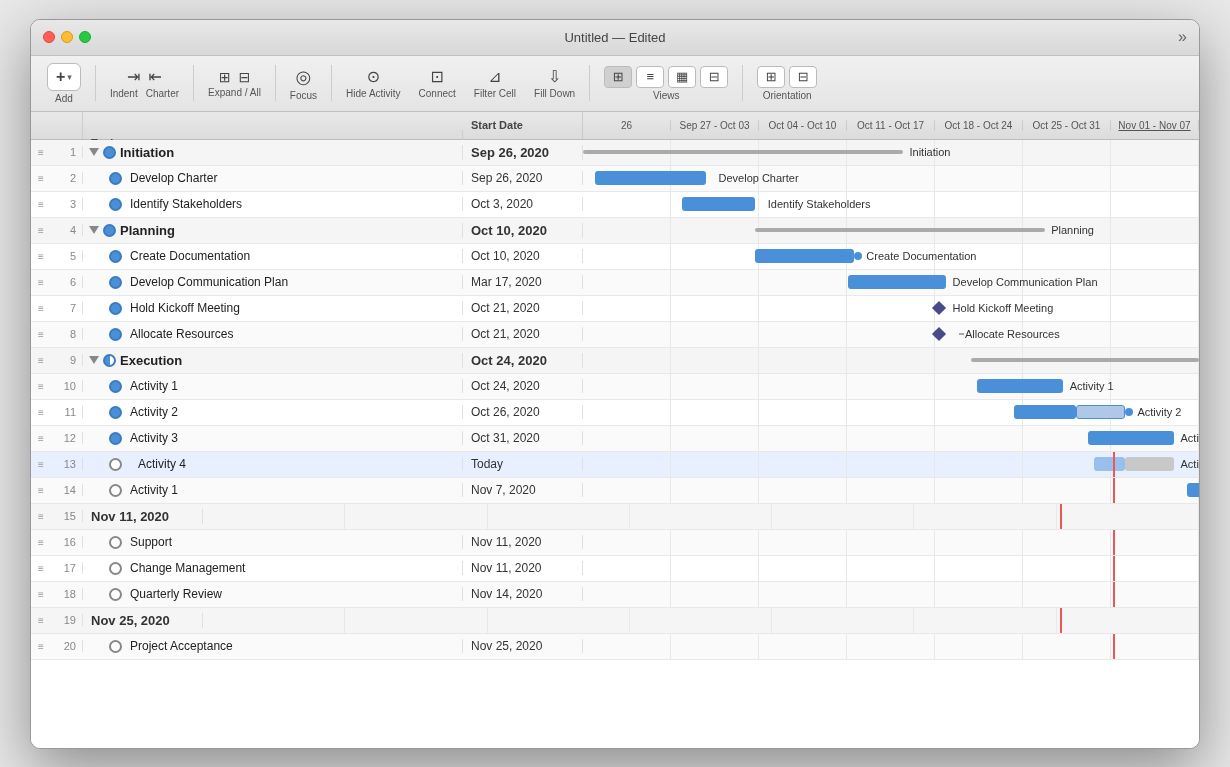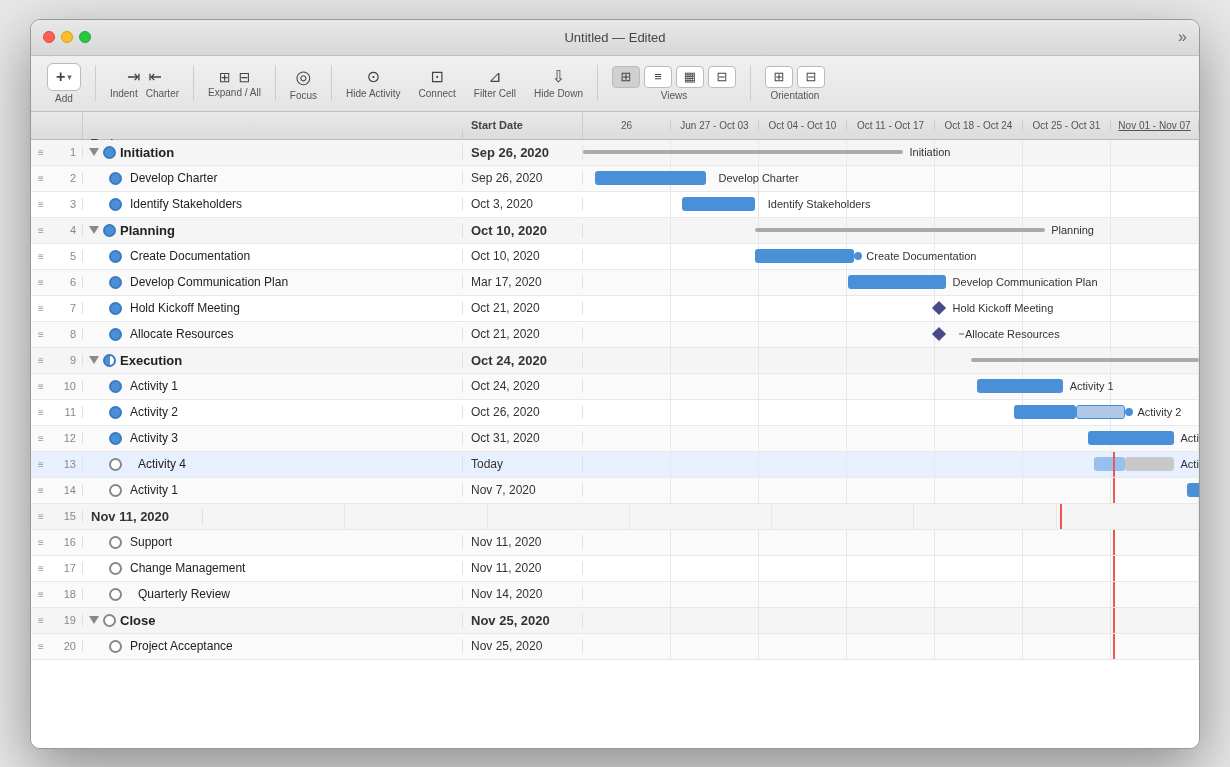--- a/index.html
+++ b/index.html
@@ -427,21 +427,21 @@
       <span class="tb-label">Connect</span>
     </div>
 
     <div class="tb-group">
       <span style="font-size:16px;color:#444;">⊿</span>
       <span class="tb-label">Filter Cell</span>
     </div>
 
     <div class="tb-group">
       <span style="font-size:16px;color:#444;">⇩</span>
-      <span class="tb-label">Hide Down</span>
+      <span class="tb-label">Fill Down</span>
     </div>
 
     <div class="tb-divider"></div>
 
     <div class="tb-group">
       <div class="views-icons">
         <div class="view-btn active">⊞</div>
         <div class="view-btn">≡</div>
         <div class="view-btn">▦</div>
         <div class="view-btn">⊟</div>
@@ -461,21 +461,21 @@
   </div>
 
   <div class="main-content">
 
     <div class="table-header">
       <div class="col-row-num"></div>
       <div class="col-topic">Topic</div>
       <div class="col-start-date">Start Date</div>
       <div class="gantt-header">
         <div class="gantt-week">26</div>
-        <div class="gantt-week">Jun 27 - Oct 03</div>
+        <div class="gantt-week">Sep 27 - Oct 03</div>
         <div class="gantt-week">Oct 04 - Oct 10</div>
         <div class="gantt-week">Oct 11 - Oct 17</div>
         <div class="gantt-week">Oct 18 - Oct 24</div>
         <div class="gantt-week">Oct 25 - Oct 31</div>
         <div class="gantt-week">Nov 01 - Nov 07</div>
       </div>
     </div>
 
     <div class="table-body">
 
@@ -857,43 +857,38 @@
           <div class="today-line" style="left:86%;"></div>
         </div>
       </div>
 
       <div class="table-row">
         <div class="cell-handle">≡</div>
         <div class="cell-num">18</div>
         <div class="cell-topic">
           <span style="display:inline-block;width:16px;"></span>
           <span class="circle-icon empty"></span>
-          <span style="margin-left:12px;">Quarterly Review</span>
+          <span style="margin-left:4px;">Quarterly Review</span>
         </div>
         <div class="cell-date">Nov 14, 2020</div>
         <div class="gantt-area" style="position:relative;flex:1;">
           <div class="gantt-col"></div>
           <div class="gantt-col"></div>
           <div class="gantt-col"></div>
           <div class="gantt-col"></div>
           <div class="gantt-col"></div>
           <div class="gantt-col"></div>
           <div class="gantt-col"></div>
           <div class="today-line" style="left:86%;"></div>
         </div>
       </div>
 
       <div class="table-row group-row">
         <div class="cell-handle">≡</div>
         <div class="cell-num">19</div>
-        <div class="cell-topic parent-topic">
-          <span class="triangle-icon open"></span>
-          <span class="circle-icon empty"></span>
-          <span>Close</span>
-        </div>
         <div class="cell-date parent-date">Nov 25, 2020</div>
         <div class="gantt-area" style="position:relative;flex:1;">
           <div class="gantt-col"></div>
           <div class="gantt-col"></div>
           <div class="gantt-col"></div>
           <div class="gantt-col"></div>
           <div class="gantt-col"></div>
           <div class="gantt-col"></div>
           <div class="gantt-col"></div>
           <div class="today-line" style="left:86%;"></div>

